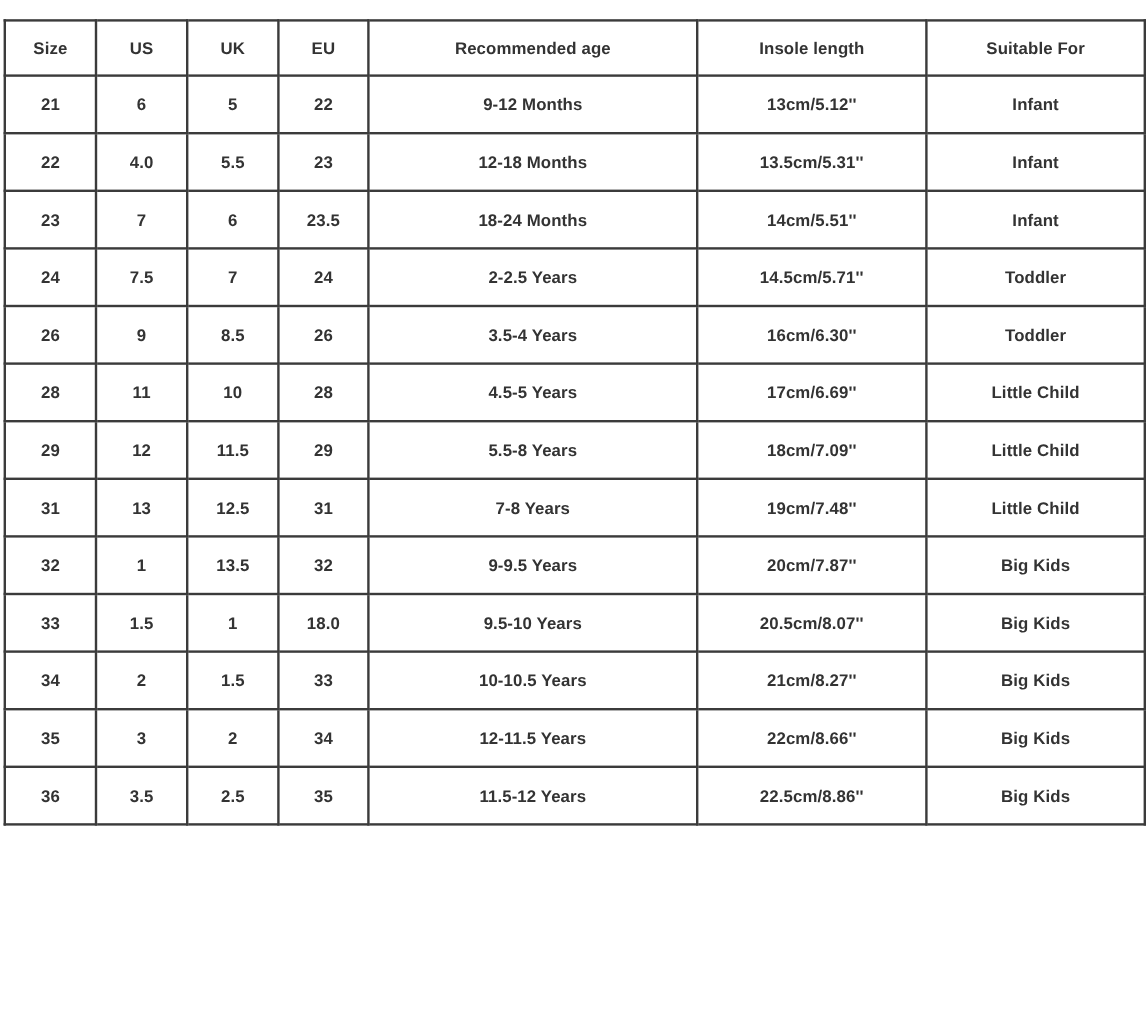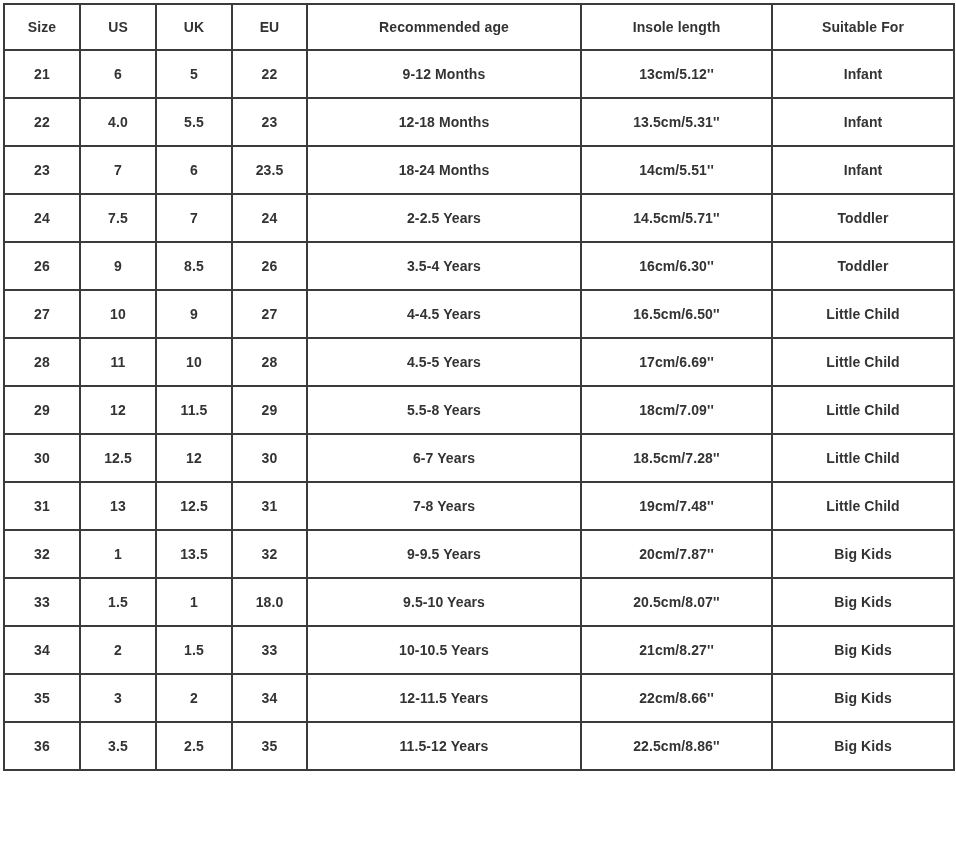--- a/index.html
+++ b/index.html
@@ -13,21 +13,21 @@
     background: var(--bg);
     width: 956px;
     height: 857px;
     overflow: hidden;
     font-family: "Liberation Sans", "DejaVu Sans", sans-serif;
   }
   table.size-chart {
     border-collapse: collapse;
     table-layout: fixed;
     width: 950px;
-    margin: 3px 0 0 3px;
+    margin: 16px 0 0 3px;
     background: var(--bg);
   }
   table.size-chart th,
   table.size-chart td {
     border: 2px solid var(--border);
     text-align: center;
     vertical-align: middle;
     font-weight: bold;
     font-size: 14px;
     color: var(--text);
@@ -110,53 +110,35 @@
       <tr>
         <td>26</td>
         <td>9</td>
         <td>8.5</td>
         <td>26</td>
         <td>3.5-4 Years</td>
         <td>16cm/6.30''</td>
         <td>Toddler</td>
       </tr>
       <tr>
-        <td>27</td>
-        <td>10</td>
-        <td>9</td>
-        <td>27</td>
-        <td>4-4.5 Years</td>
-        <td>16.5cm/6.50''</td>
-        <td>Little Child</td>
-      </tr>
-      <tr>
         <td>28</td>
         <td>11</td>
         <td>10</td>
         <td>28</td>
         <td>4.5-5 Years</td>
         <td>17cm/6.69''</td>
         <td>Little Child</td>
       </tr>
       <tr>
         <td>29</td>
         <td>12</td>
         <td>11.5</td>
         <td>29</td>
         <td>5.5-8 Years</td>
         <td>18cm/7.09''</td>
-        <td>Little Child</td>
-      </tr>
-      <tr>
-        <td>30</td>
-        <td>12.5</td>
-        <td>12</td>
-        <td>30</td>
-        <td>6-7 Years</td>
-        <td>18.5cm/7.28''</td>
         <td>Little Child</td>
       </tr>
       <tr>
         <td>31</td>
         <td>13</td>
         <td>12.5</td>
         <td>31</td>
         <td>7-8 Years</td>
         <td>19cm/7.48''</td>
         <td>Little Child</td>

